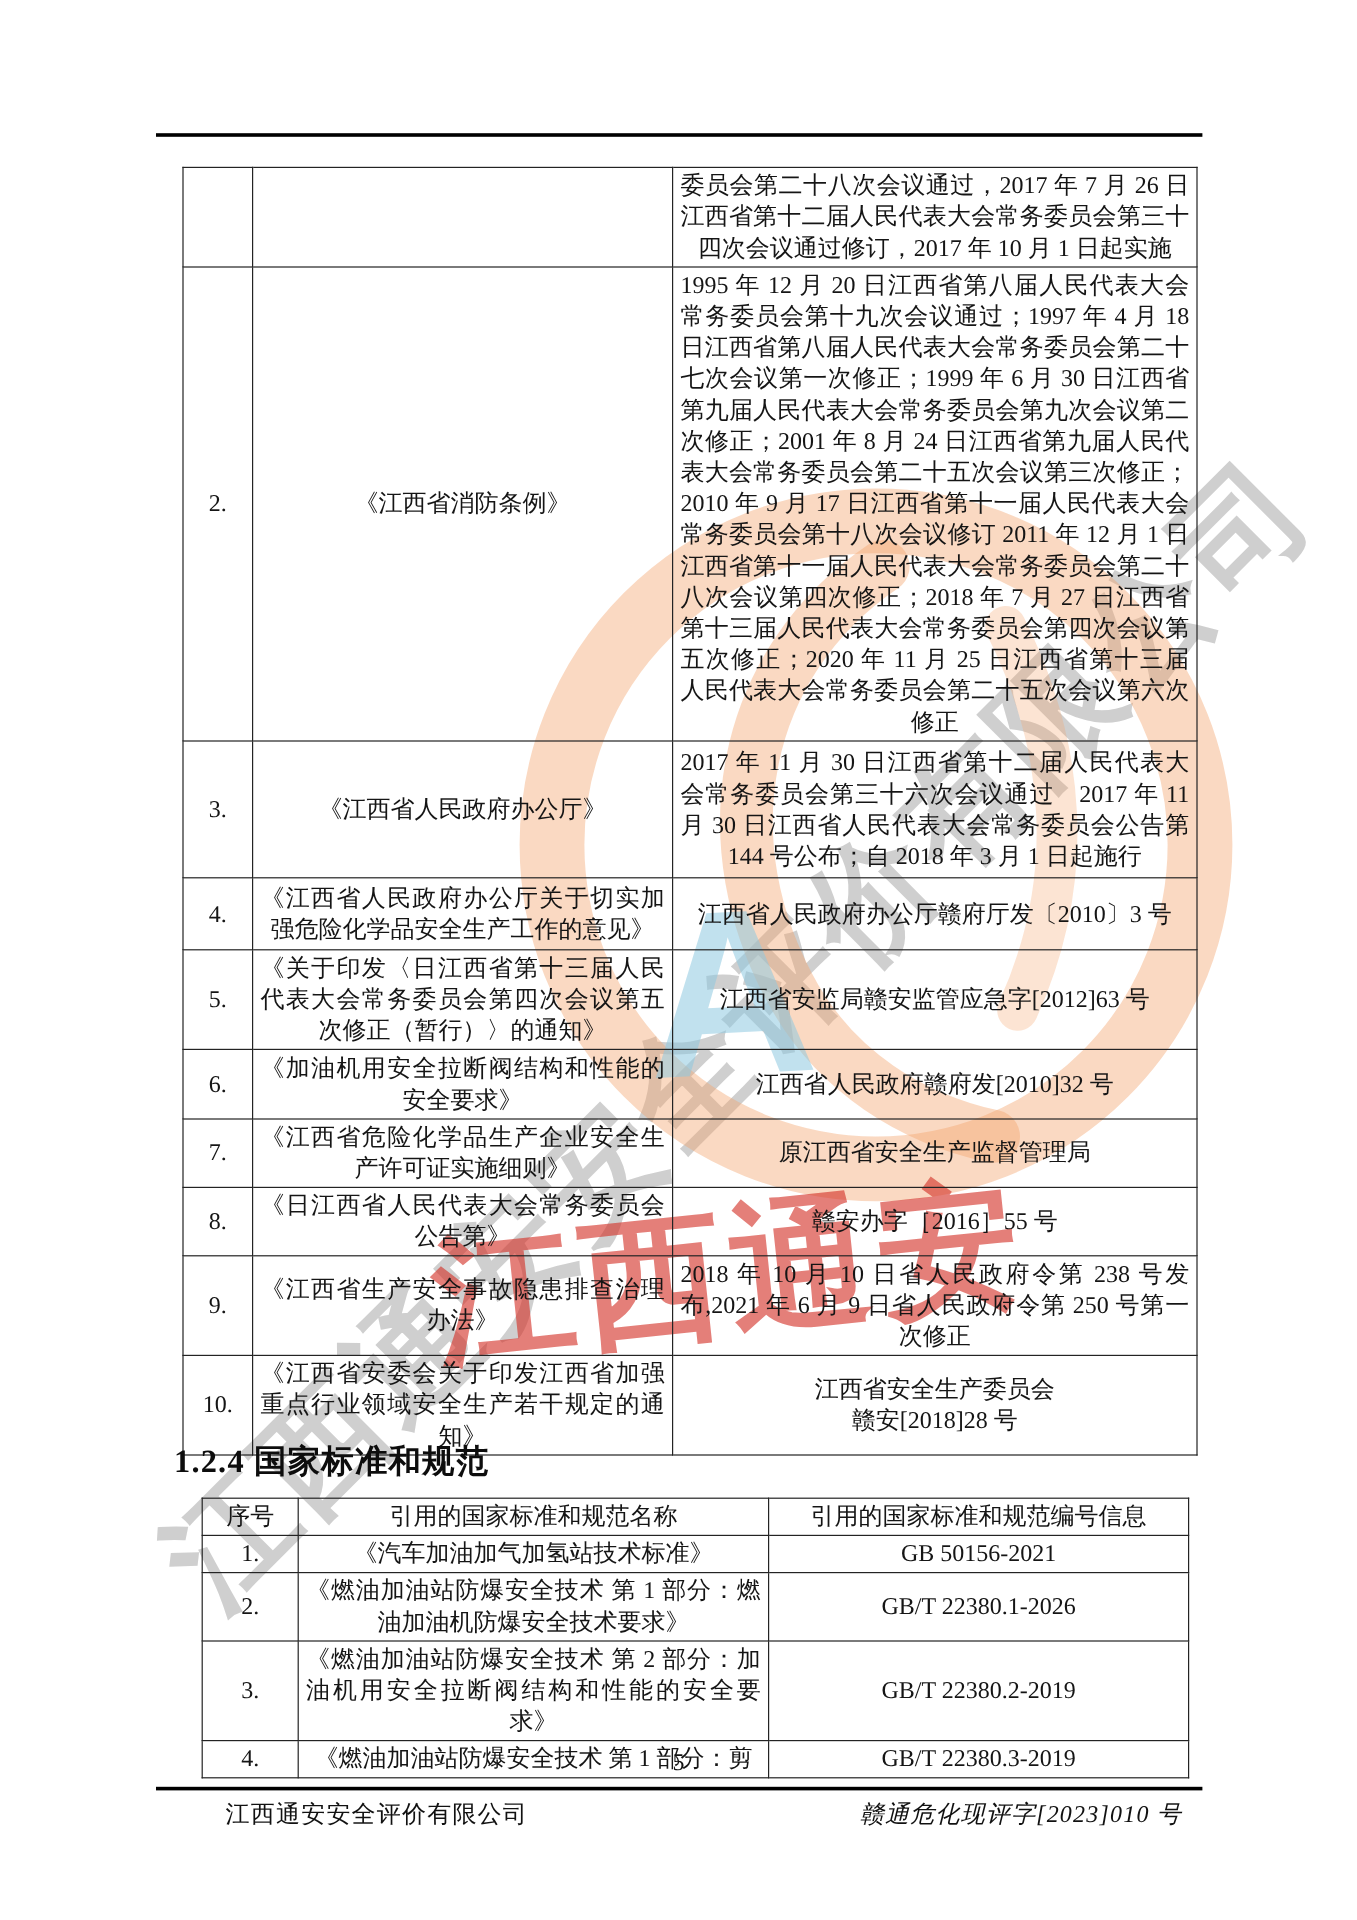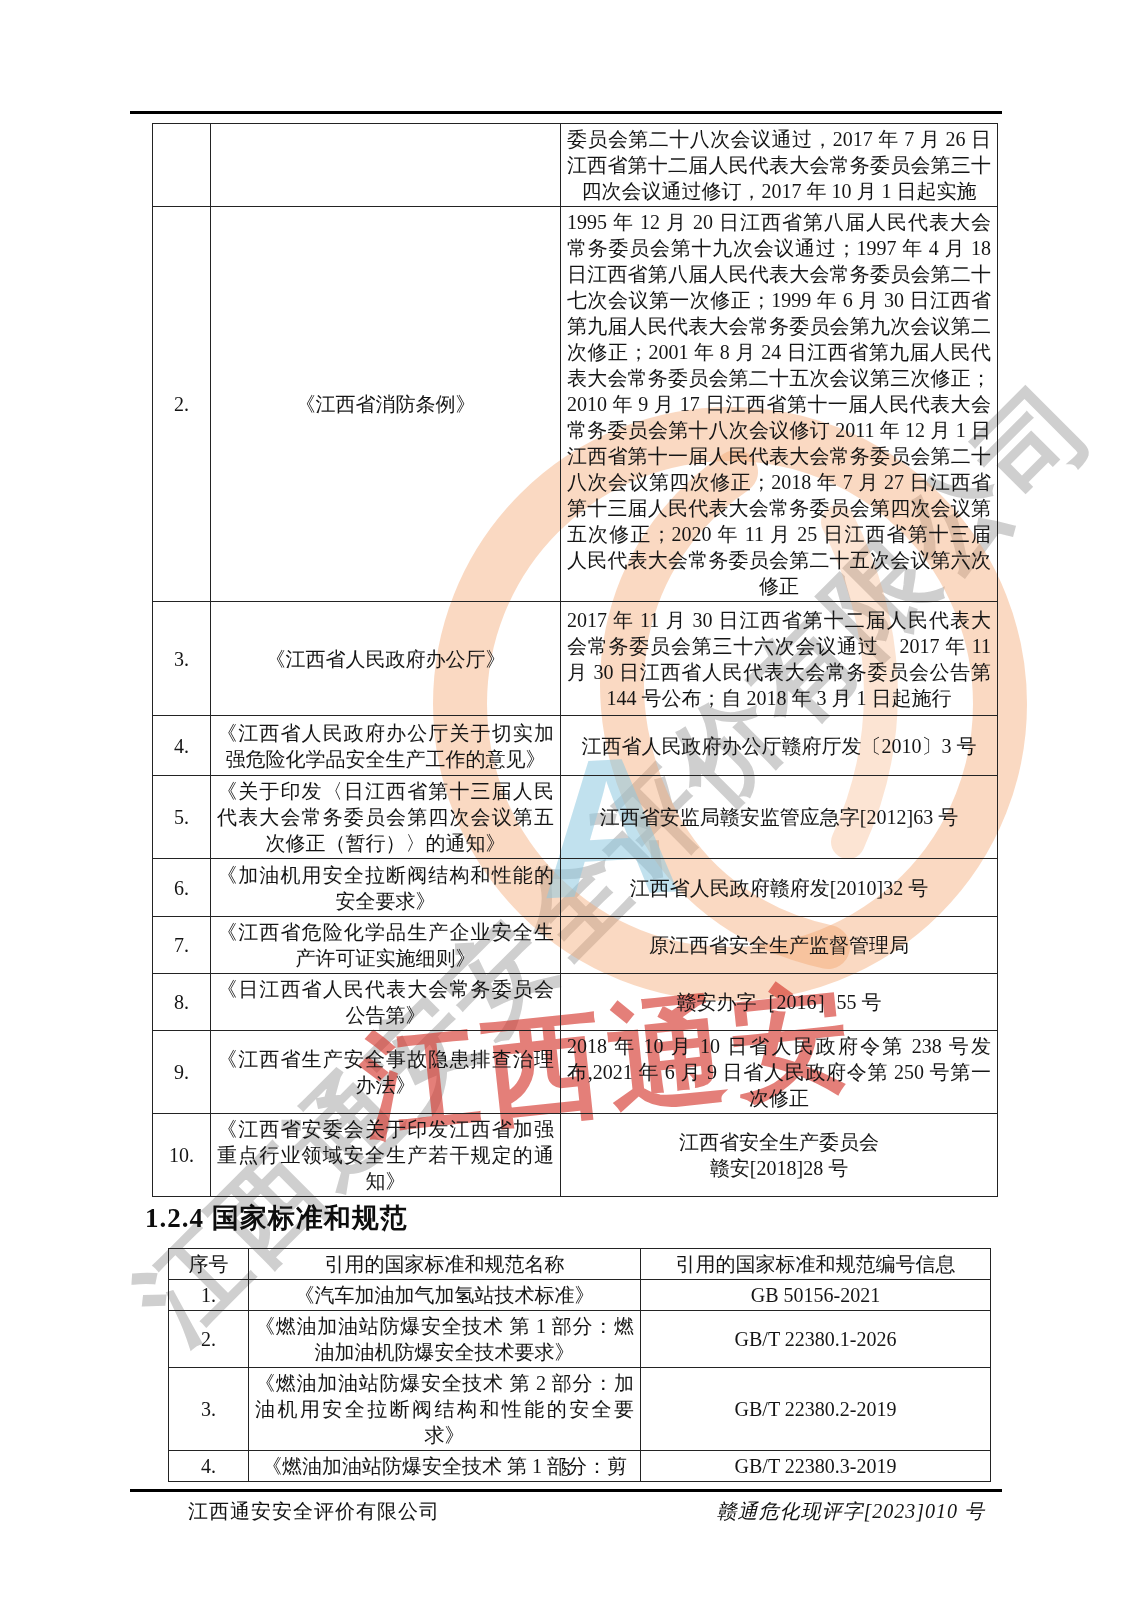--- a/index.html
+++ b/index.html
@@ -40,21 +40,21 @@
   .rule { position:absolute; left:130px; width:872px; height:3px; background:#000; }
   .rule-top { top:111px; }
   .rule-bottom { top:1489px; }
   table { border-collapse:collapse; table-layout:fixed; position:absolute; background:transparent; }
   td, th {
     border:1px solid #232323; font-size:20px; line-height:26px;
     padding:2px 6px; vertical-align:middle; text-align:center;
     white-space:pre-line; font-weight:normal; color:#151515;
   }
   td.j { text-align:justify; text-align-last:center; -moz-text-align-last:center; }
-  #regulations-table { left:152px; top:123px; width:845px; }
+  #regulations-table { left:152px; top:139px; width:845px; }
   #standards-table   { left:168px; top:1224px; width:822px;margin-top:24px; }
   .section-heading {
     position:absolute; left:145px; top:1200px;
     font-family:Liberation Serif, serif; font-weight:bold;
     font-size:27px; letter-spacing:1px; color:#0d0d0d;
   }
   .page-number {
     position:absolute; top:1458px; left:0; width:100%;
     text-align:center; font-size:20px;
   }

